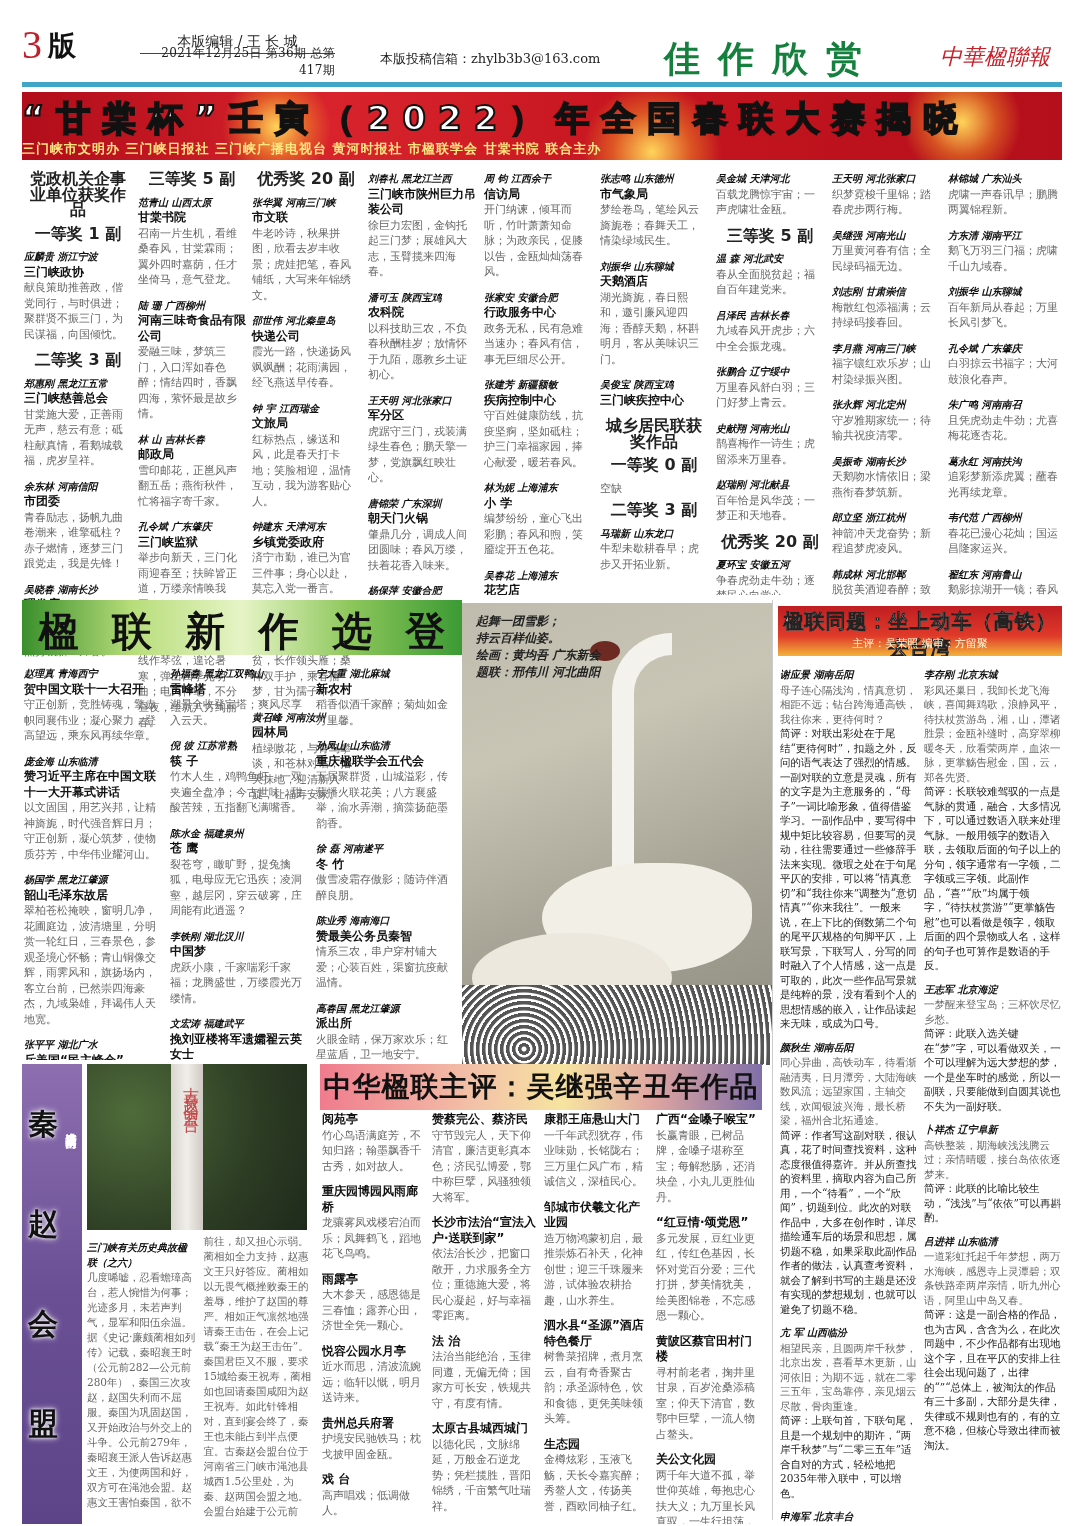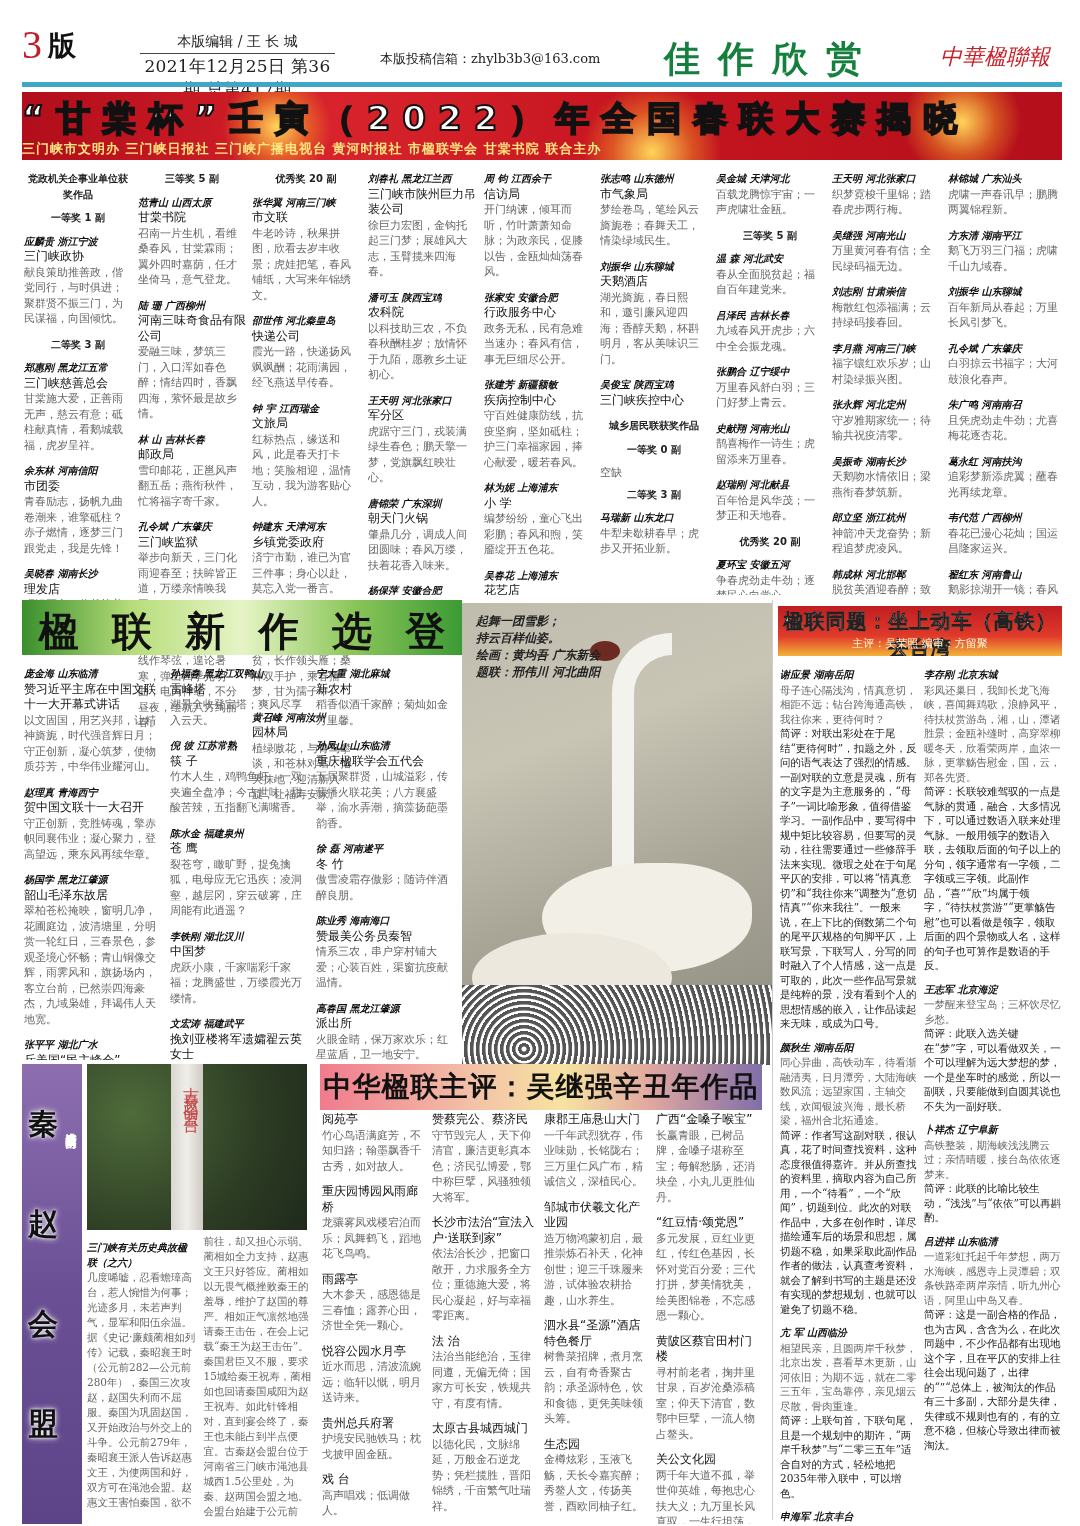--- a/index.html
+++ b/index.html
@@ -2,35 +2,35 @@
 <html><head>
 <meta charset="utf-8">
 <style>
 *{box-sizing:border-box;margin:0;padding:0}
 body{width:1080px;height:1526px;background:#fff;font-family:"DejaVu Serif","Liberation Serif",serif;color:#222;overflow:hidden;position:relative}
 
 .hdr{position:absolute;left:0;top:0;width:1080px;height:80px}
 .ban-num{position:absolute;left:22px;top:25px;font-size:40px;color:#c0202c;font-family:"Liberation Serif",serif;line-height:1}
 .ban-ban{position:absolute;left:48px;top:32px;font-size:28px;color:#111;font-weight:bold;line-height:1}
 .ed{position:absolute;left:140px;top:33px;width:195px;text-align:center;font-size:14px;border-bottom:1px solid #444;padding-bottom:2px}
-.date{position:absolute;left:140px;top:55px;width:195px;text-align:center;font-size:17px;letter-spacing:.3px}
+.date{position:absolute;left:140px;top:45px;width:195px;text-align:right;font-size:12px;letter-spacing:.3px}
 .mail{position:absolute;left:380px;top:50px;font-size:13px}
 .col-title{position:absolute;left:664px;top:35px;font-size:36px;color:#15803d;font-weight:bold;letter-spacing:18px;font-family:"DejaVu Sans",sans-serif}
 .logo{position:absolute;left:940px;top:42px;font-size:22px;color:#c81f27;font-style:italic}
 .blue-line{position:absolute;left:22px;top:82px;width:1040px;height:5px;background:#3fa6c8}
 
 .red-ban{position:absolute;left:22px;top:92px;width:1040px;height:68px;background:linear-gradient(90deg,#b10d1a,#d8232c 30%,#c5151f 60%,#b40f1b);overflow:hidden}
 .red-ban .title{position:absolute;left:0;top:4px;width:100%;text-align:left;font-size:34px;font-weight:bold;color:#fff;letter-spacing:12px;-webkit-text-stroke:2px #111;font-family:"DejaVu Sans",sans-serif}
 .red-ban .sub{position:absolute;left:0;top:48px;width:100%;text-align:left;font-size:13px;color:#ffe680;font-weight:bold;letter-spacing:1px;font-family:"DejaVu Sans",sans-serif}
 .spark{position:absolute;border-radius:50%;background:radial-gradient(circle,#ffd45a 0%,rgba(255,180,40,.4) 40%,transparent 70%)}
 
 .col{position:absolute;font-size:11px;line-height:15.5px}
-.col .h{text-align:center;font-weight:bold;font-size:10px;margin:6px 0 8px;font-family:"DejaVu Sans",sans-serif}
+.col .h{text-align:center;font-weight:bold;font-size:16px;margin:6px 0 8px;font-family:"DejaVu Sans",sans-serif}
 .au{font-size:10px;font-weight:bold;font-style:italic;color:#111;margin-top:6px}
-.tt{font-weight:normal;font-size:12px;font-family:"DejaVu Sans",sans-serif;color:#111}
+.tt{font-weight:bold;font-size:12px;font-family:"DejaVu Sans",sans-serif;color:#111}
 .tx{color:#666}
 .entry{margin-bottom:10px}
 
 .green-ban{position:absolute;left:22px;top:600px;width:440px;height:55px;background:linear-gradient(90deg,#3a8f2c,#b7dd7a 25%,#e6f4c6 50%,#8cc65a 75%,#3c9a34);overflow:hidden}
 .green-ban .t{position:absolute;left:0;top:4px;width:100%;display:flex;justify-content:space-around;font-size:40px;font-weight:bold;color:#111;font-family:"DejaVu Serif",serif}
 .swan{position:absolute;left:462px;top:603px;width:310px;height:462px;background:linear-gradient(160deg,#bfbcae 0%,#c9c5b5 30%,#a9a698 60%,#8d8b80 100%);overflow:hidden}
 .swan .neck{position:absolute;left:150px;top:30px;width:60px;height:260px;border:22px solid #f4f2ec;border-right:none;border-bottom:none;border-radius:60px 0 0 0}
 .swan .body{position:absolute;left:80px;top:260px;width:210px;height:110px;background:#f2efe6;border-radius:50% 40% 50% 50%}
 .swan .body2{position:absolute;left:10px;top:330px;width:200px;height:90px;background:#ece8dd;border-radius:50%}
 .swan .head{position:absolute;left:128px;top:38px;width:30px;height:20px;background:#6d2a22;border-radius:50%}
@@ -352,28 +352,28 @@
     <span>联</span>
     <span>新</span>
     <span>作</span>
     <span>选</span>
     <span>登</span>
   </div>
 </div>
 
 <div class="col" style="left:24px;top:660px;width:140px;height:400px;overflow:hidden">
   <div class="entry">
+      <div class="au">赵理真  青海西宁</div>
+      <div class="tt">贺中国文联十一大召开</div>
+      <div class="tx">守正创新，竞胜铸魂，擎赤帜同襄伟业；凝心聚力，登高望远，乘东风再续华章。</div>
+    </div>
+  <div class="entry">
       <div class="au">庞金海  山东临清</div>
       <div class="tt">赞习近平主席在中国文联十一大开幕式讲话</div>
       <div class="tx">以文固国，用艺兴邦，让精神旖旎，时代强音辉日月；守正创新，凝心筑梦，使物质芬芳，中华伟业耀河山。</div>
-    </div>
-  <div class="entry">
-      <div class="au">赵理真  青海西宁</div>
-      <div class="tt">贺中国文联十一大召开</div>
-      <div class="tx">守正创新，竞胜铸魂，擎赤帜同襄伟业；凝心聚力，登高望远，乘东风再续华章。</div>
     </div>
   <div class="entry">
       <div class="au">杨国学  黑龙江肇源</div>
       <div class="tt">韶山毛泽东故居</div>
       <div class="tx">翠柏苍松掩映，窗明几净，花圃庭边，波清塘里，分明赏一轮红日，三春景色，参观圣境心怀畅；青山铜像交辉，雨霁风和，旗扬场内，客立台前，已然崇四海豪杰，九域枭雄，拜谒伟人天地宽。</div>
     </div>
   <div class="entry">
       <div class="au">张平平  湖北广水</div>
       <div class="tt">斥美国“民主峰会”</div>
     </div>

